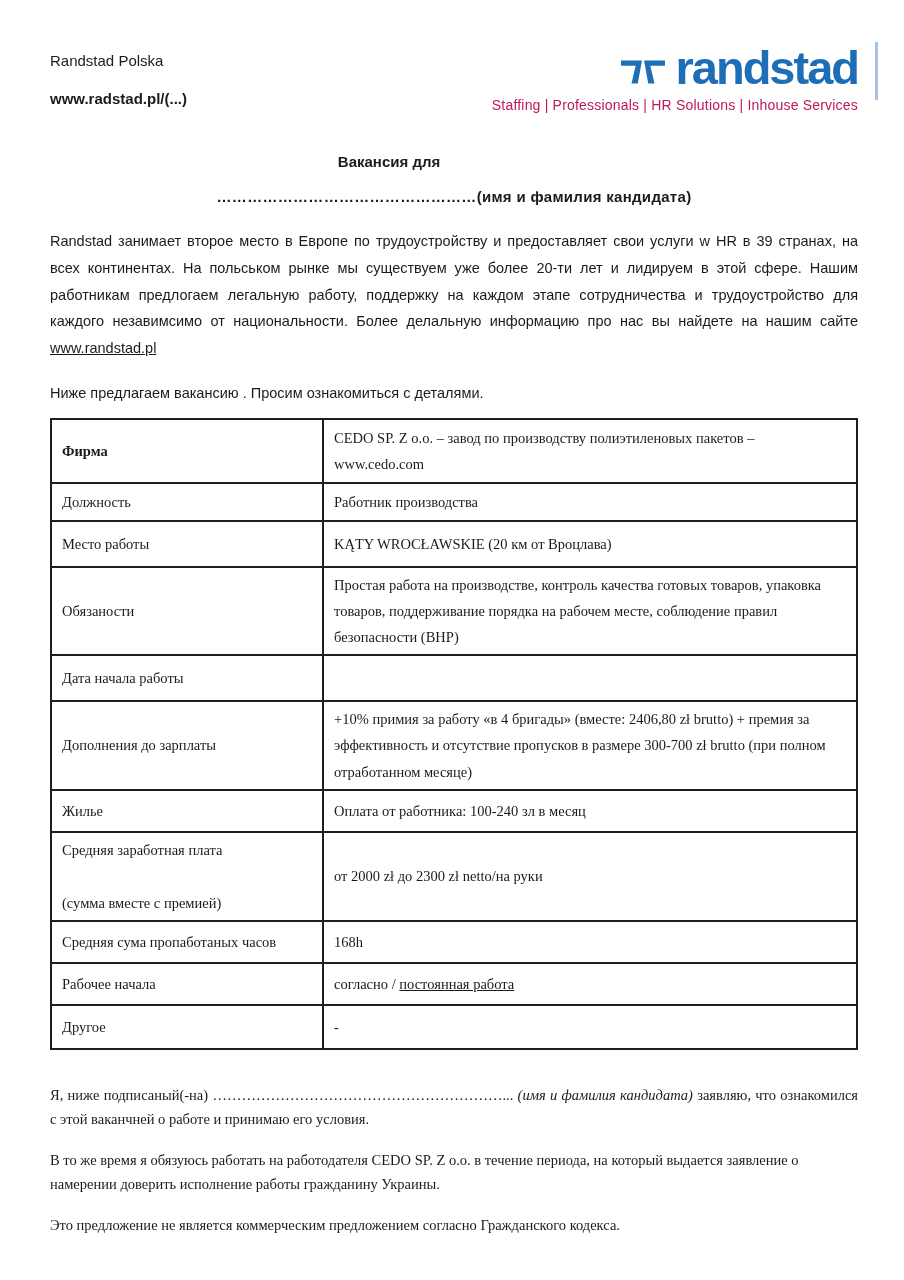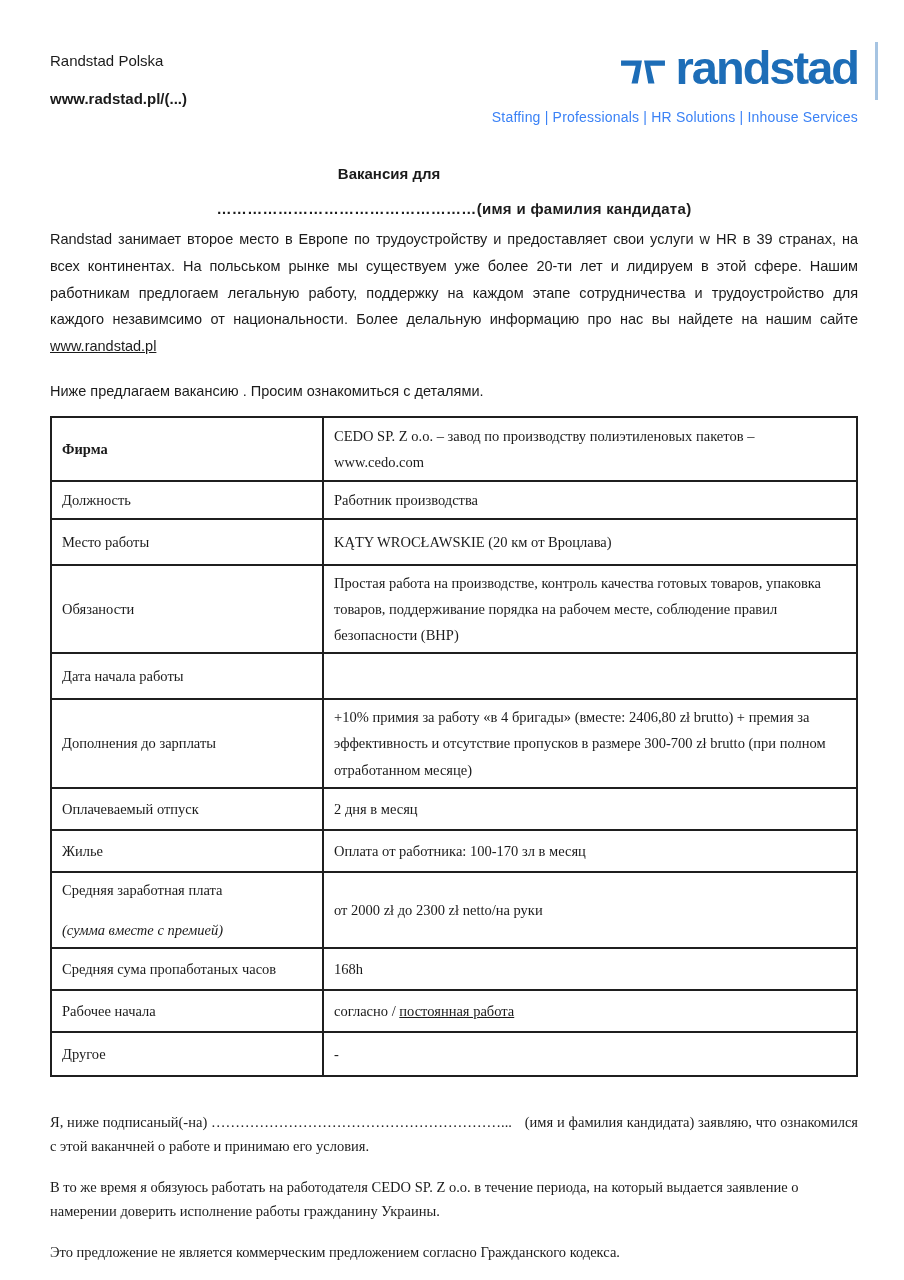--- a/index.html
+++ b/index.html
@@ -11,56 +11,56 @@
 
   
   .header{display:flex;justify-content:space-between;align-items:flex-start;}
   .hdr-left{padding-top:6px;}
   .hdr-company{font-size:15px;font-weight:normal;}
   .hdr-site{font-size:15px;font-weight:bold;margin-top:21px;}
   .hdr-right{text-align:right;}
   .logo-row{display:flex;align-items:flex-start;justify-content:flex-end;}
   .logo-mark{margin-top:12px;margin-right:10px;}
   .logo-word{font-size:47px;line-height:44px;font-weight:600;letter-spacing:-2px;color:#1d6db7;}
-  .tagline{margin-top:19px;font-size:14px;color:#3b82f6;letter-spacing:.2px;}
+  .tagline{margin-top:7px;font-size:14px;color:#be185d;letter-spacing:.2px;}
   .accent-bar{position:absolute;top:42px;right:26px;width:3px;height:58px;background:#a6c4e2;}
 
   
   .title-block{text-align:center;margin-top:20px;}
   .title-l1{font-size:15px;font-weight:bold;margin-right:130px;margin-top:40px;}
   .title-l2{font-size:15px;font-weight:bold;margin-top:18px;letter-spacing:.3px;}
 
   
-  .intro{margin-top:9px;font-size:14.5px;line-height:1.85;text-align:justify;}
+  .intro{margin-top:23px;font-size:14.5px;line-height:1.85;text-align:justify;}
   .intro a{color:#1b1b1b;text-decoration:underline;}
   .below-line{margin-top:23px;font-size:14.5px;}
 
   
   table.offer{
     margin-top:17px;width:808px;border-collapse:collapse;
     font-family:"Liberation Serif", serif;font-size:14.5px;border-radius:15px;
   }
   table.offer td{
     border:2px solid #1f1f1f;padding:4px 10px;vertical-align:middle;line-height:1.8;
   }
   td.lbl{width:250px;}
   td.lbl.bold{font-weight:bold;}
   tr.r1 td{height:54px} tr.r2 td{height:28px} tr.r3 td{height:36px}
   tr.r4 td{height:70px} tr.r5 td{height:36px} tr.r6 td{height:34px}
   tr.r7 td{height:78px} tr.r8 td{height:32px} tr.r9 td{height:32px}
   tr.r10 td{height:66px} tr.r11 td{height:32px} tr.r12 td{height:32px}
   tr.r13 td{height:34px}
-  .lbl2{margin-top:14px;font-style:italic;}
+  .lbl2{margin-top:27px;}
   .uline{text-decoration:underline;}
 
   
   .bottom{font-family:"Liberation Serif", serif;font-size:14.5px;line-height:1.65;}
   .bottom p{margin:0 0 17px 0;}
   .p1{margin-top:34px !important;text-align:justify;}
-  .it{margin-left:9px;}
+  .it{font-style:italic;}
 </style>
 </head>
 <body>
 
 <div class="page">
 
   <div class="header">
     <div class="hdr-left">
       <div class="hdr-company">Randstad Polska</div>
       <div class="hdr-site">www.radstad.pl/(...)</div>
@@ -108,27 +108,23 @@
         <td>Простая работа на производстве, контроль качества готовых товаров, упаковка товаров, поддерживание порядка на рабочем месте, соблюдение правил безопасности (BHP)</td>
       </tr>
       <tr class="r5">
         <td class="lbl">Дата начала работы</td>
         <td></td>
       </tr>
       <tr class="r7">
         <td class="lbl">Дополнения до зарплаты</td>
         <td>+10% примия за работу «в 4 бригады» (вместе: 2406,80 zł brutto) + премия за эффективность и отсутствие пропусков в размере 300-700 zł brutto (при полном отработанном месяце)</td>
       </tr>
-      <tr class="r8">
-        <td class="lbl">Оплачеваемый отпуск</td>
-        <td>2 дня в месяц</td>
-      </tr>
       <tr class="r9">
         <td class="lbl">Жилье</td>
-        <td>Оплата от работника: 100-170 зл в месяц</td>
+        <td>Оплата от работника: 100-240 зл в месяц</td>
       </tr>
       <tr class="r10">
         <td class="lbl">
           <div>Средняя заработная плата</div>
           <div class="lbl2">(сумма вместе с премией)</div>
         </td>
         <td>от 2000 zł до 2300 zł netto/на руки</td>
       </tr>
       <tr class="r11">
         <td class="lbl">Средняя сума пропаботаных часов</td>

